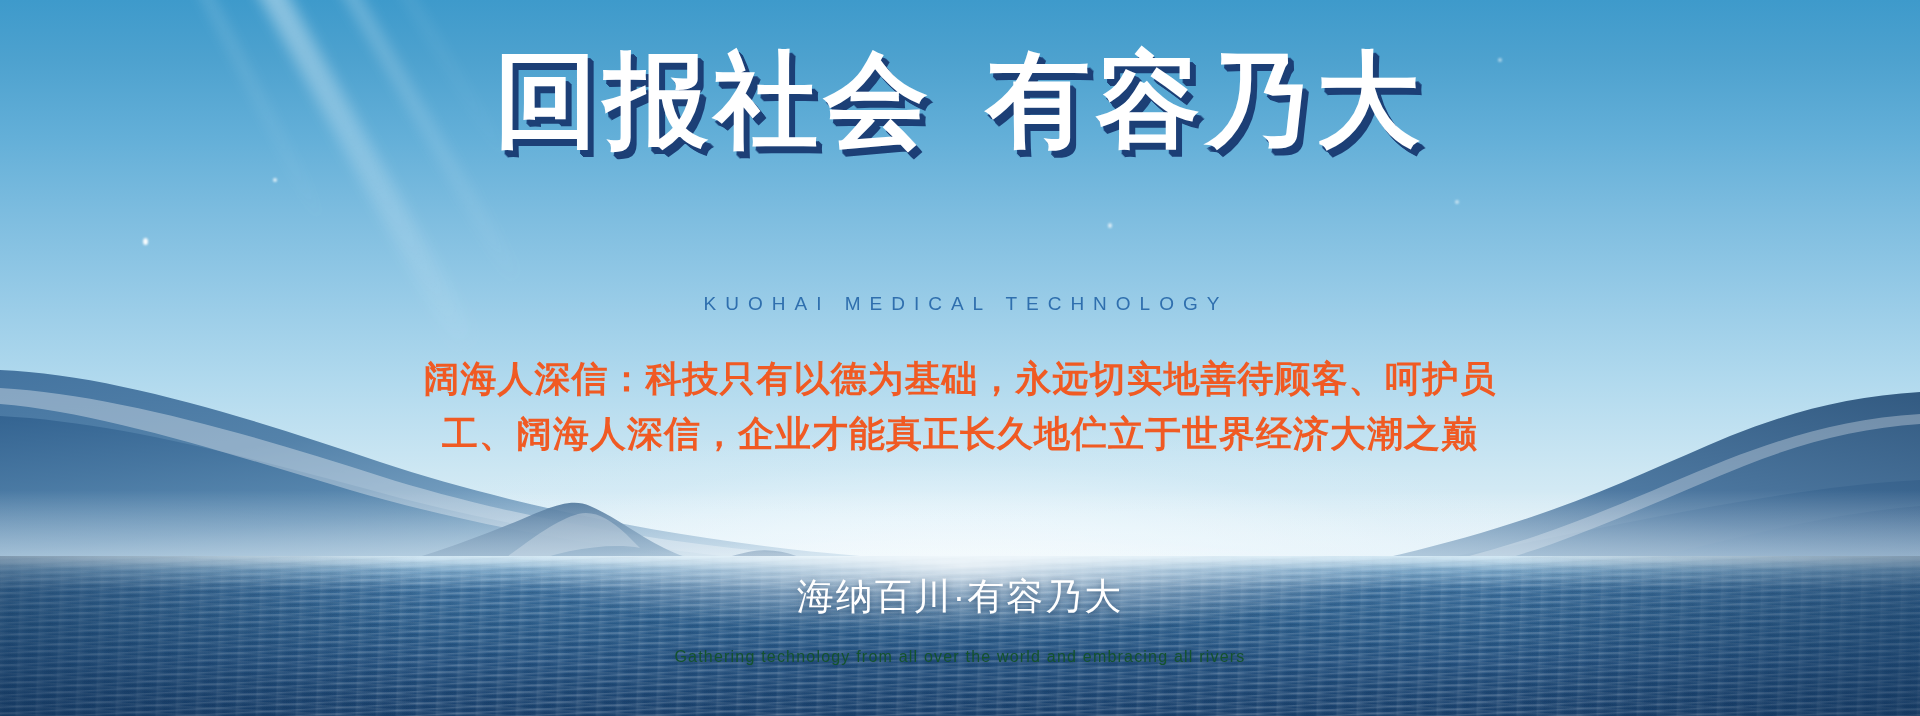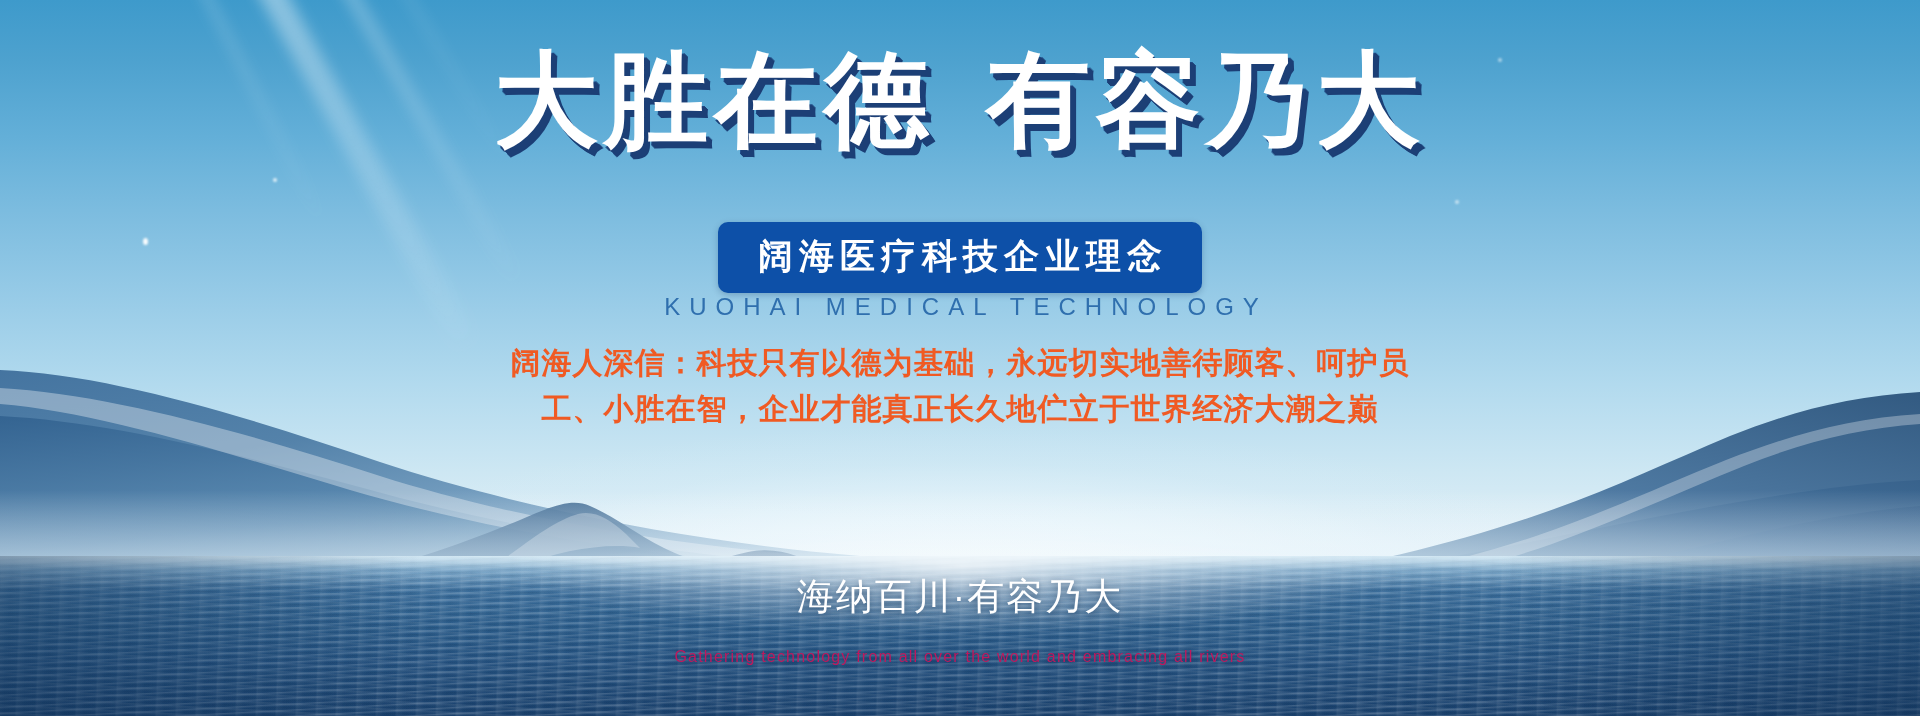--- a/index.html
+++ b/index.html
@@ -200,39 +200,38 @@
     padding: 11px 34px 13px 40px;
     border-radius: 10px;
     white-space: nowrap;
     box-shadow: 0 2px 6px rgba(10,45,90,0.25);
   }
 
   .subtitle-en {
     position: absolute;
     top: 293px;
     left: 0; right: 0;
-    font-size: 24px;
+    font-size: 19px;
     font-weight: 400;
     color: #2f6fae;
     letter-spacing: 9px;
     white-space: nowrap;
     margin-left: 12px;
   }
 
   .statement {
     position: absolute;
-    top: 343px;
-    left: 0; right: 0;
-    font-size: 30px;
+    top: 352px;
+    left: 0; right: 0;
+    font-size: 36px;
     font-weight: 700;
     color: #f05a23;
     line-height: 1.52;
     letter-spacing: 1px;
     white-space: nowrap;
-    font-family: Liberation Mono, monospace;
   }
   .statement .line { display: block; }
 
   .motto {
     position: absolute;
     top: 572px;
     left: 0; right: 0;
     font-size: 37px;
     font-weight: 400;
     color: #ffffff;
@@ -240,21 +239,21 @@
     white-space: nowrap;
     text-shadow: 0 2px 7px rgba(12,42,76,0.55);
   }
 
   .motto-en {
     position: absolute;
     top: 648px;
     left: 0; right: 0;
     font-size: 16px;
     font-weight: 400;
-    color: #be185d;
+    color: #14532d;
     letter-spacing: 1.2px;
     white-space: nowrap;
     text-shadow: 0 1px 5px rgba(12,42,76,0.6);
   }
 </style>
 </head>
 <body>
 
 <div class="banner">
 
@@ -339,30 +338,27 @@
 
   <div class="water">
     <div class="ripples"></div>
     <div class="water-sheen"></div>
     <div class="water-dark-left"></div>
     <div class="water-dark-right"></div>
   </div>
 
   <div class="content">
 
-    <div class="headline"><span>大胜在德</span><span class="gap"></span><span>有容乃大</span></div>
-
-    <div class="badge-row">
-      <div class="badge">阔海医疗科技企业理念</div>
-    </div>
+    <div class="headline"><span>回报社会</span><span class="gap"></span><span>有容乃大</span></div>
+
 
     <div class="subtitle-en">KUOHAI MEDICAL TECHNOLOGY</div>
 
     <div class="statement">
       <span class="line">阔海人深信：科技只有以德为基础，永远切实地善待顾客、呵护员</span>
-      <span class="line">工、小胜在智，企业才能真正长久地伫立于世界经济大潮之巅</span>
+      <span class="line">工、阔海人深信，企业才能真正长久地伫立于世界经济大潮之巅</span>
     </div>
 
     <div class="motto">海纳百川·有容乃大</div>
     <div class="motto-en">Gathering technology from all over the world and embracing all rivers</div>
 
   </div>
 </div>
 
 </body></html>

